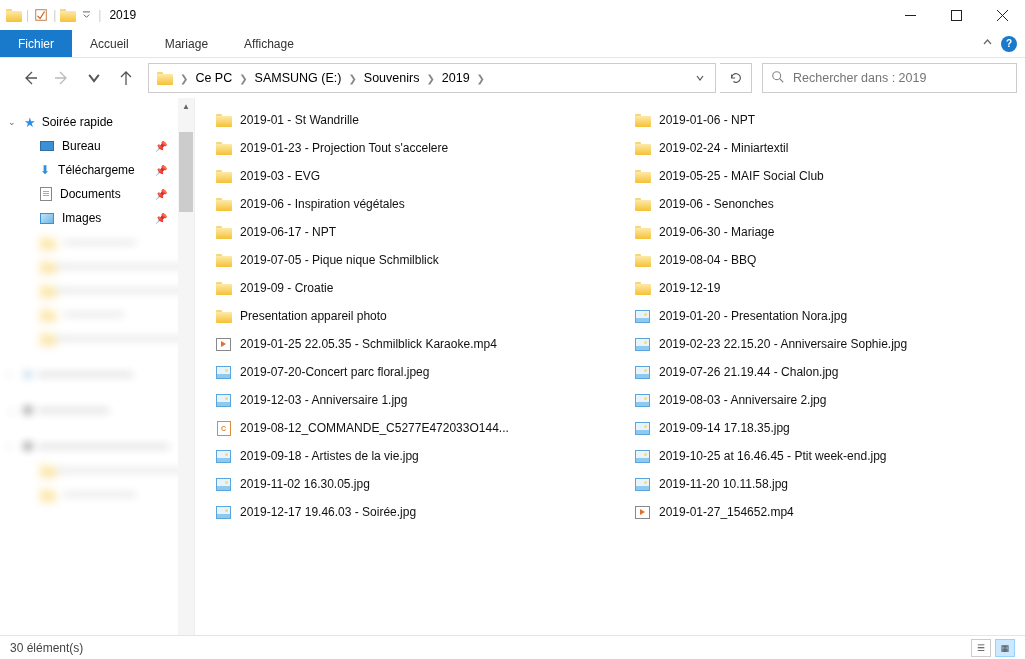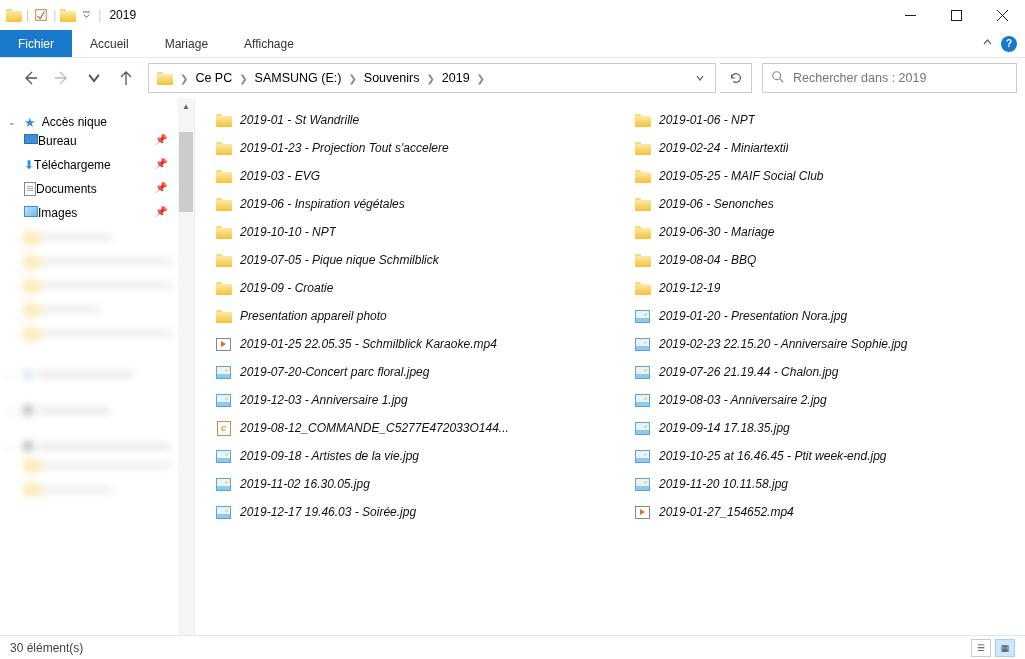--- a/index.html
+++ b/index.html
@@ -38,31 +38,31 @@
 .search-box { width: 255px; height: 30px; border: 1px solid #ccc; display: flex; align-items: center; padding: 12px 8px; }
 .search-box input { border: none; outline: none; flex: 1; margin-left: 8px; font-size: 12.5px; color:#888; }
 .search-icon { color: #777; }
 
 
 .main { flex: 1; display: flex; min-height: 0; }
 .sidebar { width: 195px; border-right: 1px solid #eee; padding: 12px 0 0 0; overflow: hidden; position:relative; }
 .sidebar-scroll { position:absolute; right:0; top:0; width:16px; height:100%; background:#f5f5f5; display:flex; flex-direction:column; align-items:center;}
 .sidebar-scroll .thumb{ width:14px; height:80px; background:#ccc; margin-top:18px;}
 .sidebar-scroll .arrow{ height:16px; font-size:8px; color:#666; display:flex; align-items:center;}
-.side-item { display: flex; height: 24px; padding: 0 8px 0 24px; font-size: 12.5px; cursor:pointer; }
+.side-item { display: flex; align-items: center; height: 24px; padding: 0 8px 0 40px; gap: 8px; font-size: 12.5px; cursor:pointer; }
 .side-item .pin { margin-left: auto; color: #888; font-size: 10px; margin-right:18px;}
 .side-group-head { display:flex; align-items:center; height:24px; padding:0 8px 0 8px; gap:6px; font-size:13px;}
 .side-group-head .exp{ width:10px; font-size:9px; color:#666;}
 .blur-item { filter: blur(4px); opacity:0.6; }
 .blur-item.dark{ filter:blur(4px); opacity:0.8; color:#111;}
 .blur-sep{ height:12px;}
 
 
 .content { flex: 1; padding: 8px 16px; overflow: auto; }
-.columns { display: flex; gap: 40px; font-style: italic; }
+.columns { display: flex; gap: 40px; }
 .column { width: 380px; }
 .item { display: flex; align-items: center; height: 28px; gap: 8px; padding: 0 4px; cursor:pointer; font-size:13px; color:#111;}
 .icon-folder, .icon-img, .icon-mov, .icon-pdf { width: 17px; height: 17px; flex-shrink: 0; display:flex; align-items:center; justify-content:center;}
 .item-label { white-space: nowrap; overflow: hidden; text-overflow: ellipsis; }
 
 
 .status { height: 24px; border-top: 1px solid #e5e5e5; display: flex; align-items: center; padding: 0 10px; justify-content: space-between; font-size:12px; color:#444;}
 .status-right { display:flex; gap:4px;}
 .view-btn{ width:20px; height:18px; border:1px solid #ccc; display:flex; align-items:center; justify-content:center; font-size:9px;}
 .view-btn.active{ background:#cce8ff; border-color:#99d1ff;}
@@ -199,21 +199,21 @@
         </svg></span>
     <input placeholder="Rechercher dans : 2019" style="">
   </div>
 </div>
 
 <div class="main">
   <div class="sidebar">
     <div class="side-group-head">
       <span class="exp">⌄</span>
       <span class="star-shape">★</span>
-      <span>Accès nique</span>
+      <span>Soirée rapide</span>
     </div>
     <div class="side-item">
       <span class="desktop-shape"></span>
       <span>Bureau</span>
       <span class="pin">📌</span>
     </div>
     <div class="side-item">
       <span class="dl-shape">⬇</span>
       <span style="overflow:hidden; text-overflow:clip; max-width:92px;">Téléchargeme</span>
       <span class="pin">📌</span>
@@ -305,21 +305,21 @@
           <div class="item">
             <span class="icon-folder">
               <span class="folder-shape"></span>
             </span>
             <span class="item-label">2019-06 - Inspiration végétales</span>
           </div>
           <div class="item">
             <span class="icon-folder">
               <span class="folder-shape"></span>
             </span>
-            <span class="item-label">2019-10-10 - NPT</span>
+            <span class="item-label">2019-06-17 - NPT</span>
           </div>
           <div class="item">
             <span class="icon-folder">
               <span class="folder-shape"></span>
             </span>
             <span class="item-label">2019-07-05 - Pique nique Schmilblick</span>
           </div>
           <div class="item">
             <span class="icon-folder">
               <span class="folder-shape"></span>

